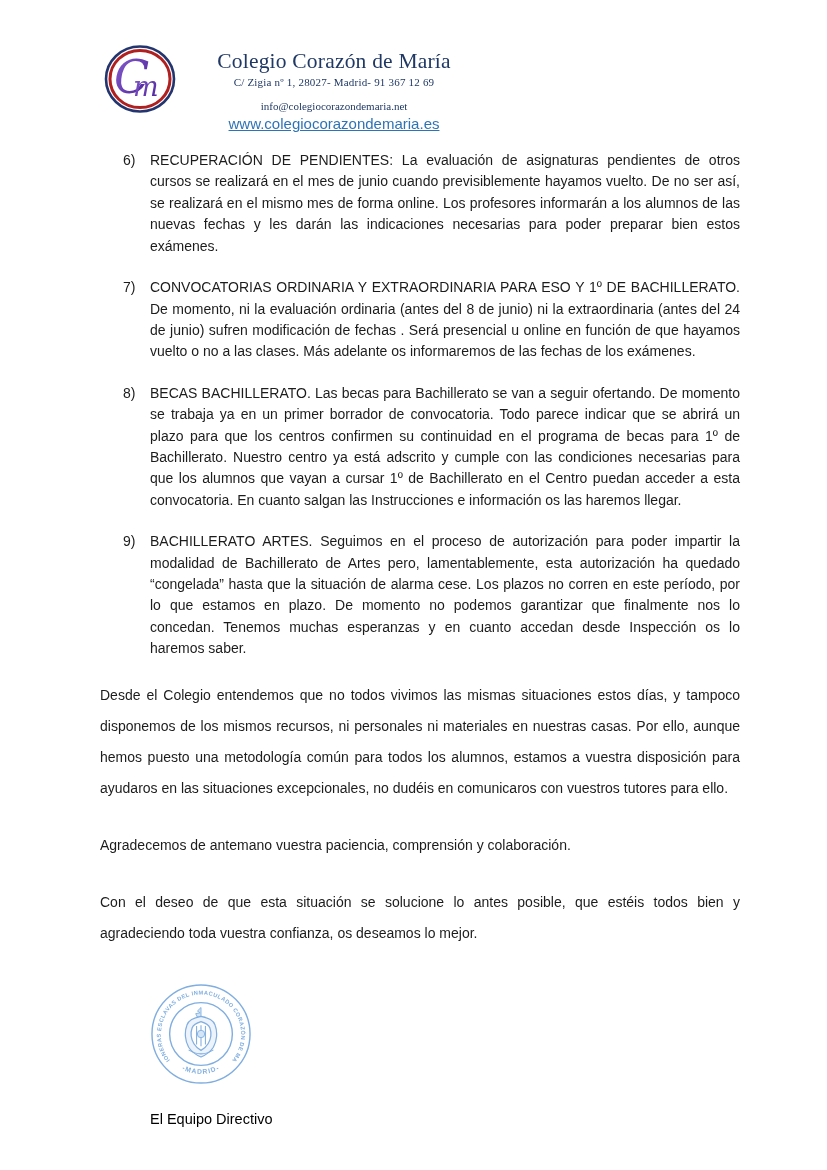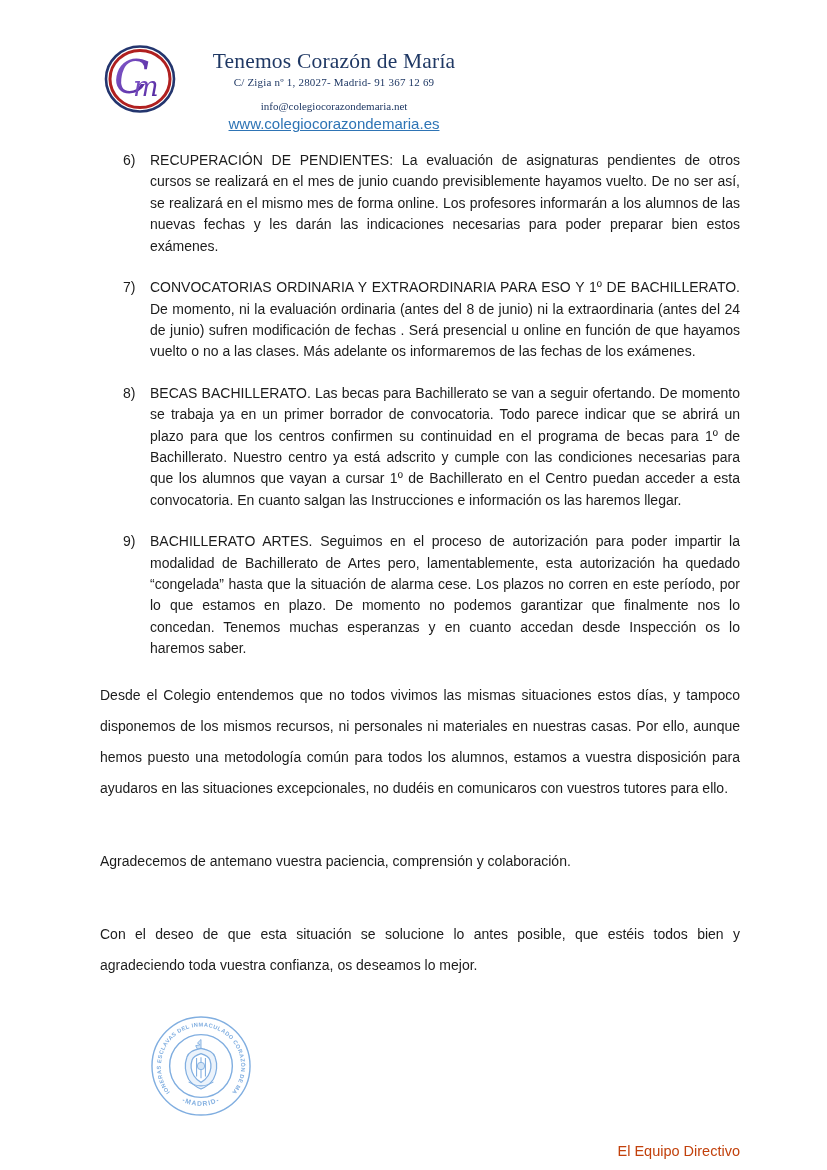--- a/index.html
+++ b/index.html
@@ -62,29 +62,28 @@
   .item-text {
     flex: 1;
     text-align: justify;
   }
   .para {
     font-size: 14px;
     line-height: 31px;
     text-align: justify;
     margin-bottom: 17px;
   }
-  .para.gap-before { margin-top: 42px; }
+  .para.gap-before { margin-top: 26px; }
 
   
   .stamp-block { margin: 32px 0 0 45px; width: 112px; height: 106px; }
   .signature {
     margin: 24px 0 0 50px;
     font-size: 14.5px;
-    color: #c2410c;
-    text-align: right;
+    color: #000000;
   }
 </style>
 </head>
 <body>
 
 <div class="page">
 
   <header class="letterhead">
     <div class="logo-wrap">
       <svg width="74" height="70" viewBox="0 0 74 70">
@@ -94,21 +93,21 @@
             <stop offset="1" stop-color="#4a1d96"></stop>
           </linearGradient>
         </defs>
         <ellipse cx="37" cy="35" rx="34" ry="32.5" fill="#ffffff" stroke="#23356e" stroke-width="2.6"></ellipse>
         <ellipse cx="37" cy="35" rx="30" ry="28.6" fill="none" stroke="#b02020" stroke-width="3"></ellipse>
         <text x="11" y="49" font-family="DejaVu Serif, Liberation Serif, serif" font-style="italic" font-size="46" fill="url(#pg)">C</text>
         <text x="30" y="52" font-family="DejaVu Serif, Liberation Serif, serif" font-style="italic" font-size="27" fill="url(#pg)">m</text>
       </svg>
     </div>
     <div class="header-text">
-      <div class="school-name">Tenemos Corazón de María</div>
+      <div class="school-name">Colegio Corazón de María</div>
       <div class="address-line">C/ Zigia nº 1, 28027- Madrid- 91 367 12 69</div>
       <div class="email-line">info@colegiocorazondemaria.net</div>
       <a class="website-link">www.colegiocorazondemaria.es</a>
     </div>
   </header>
 
   <main class="content">
 
     <div class="num-list">
       <div class="list-item">

